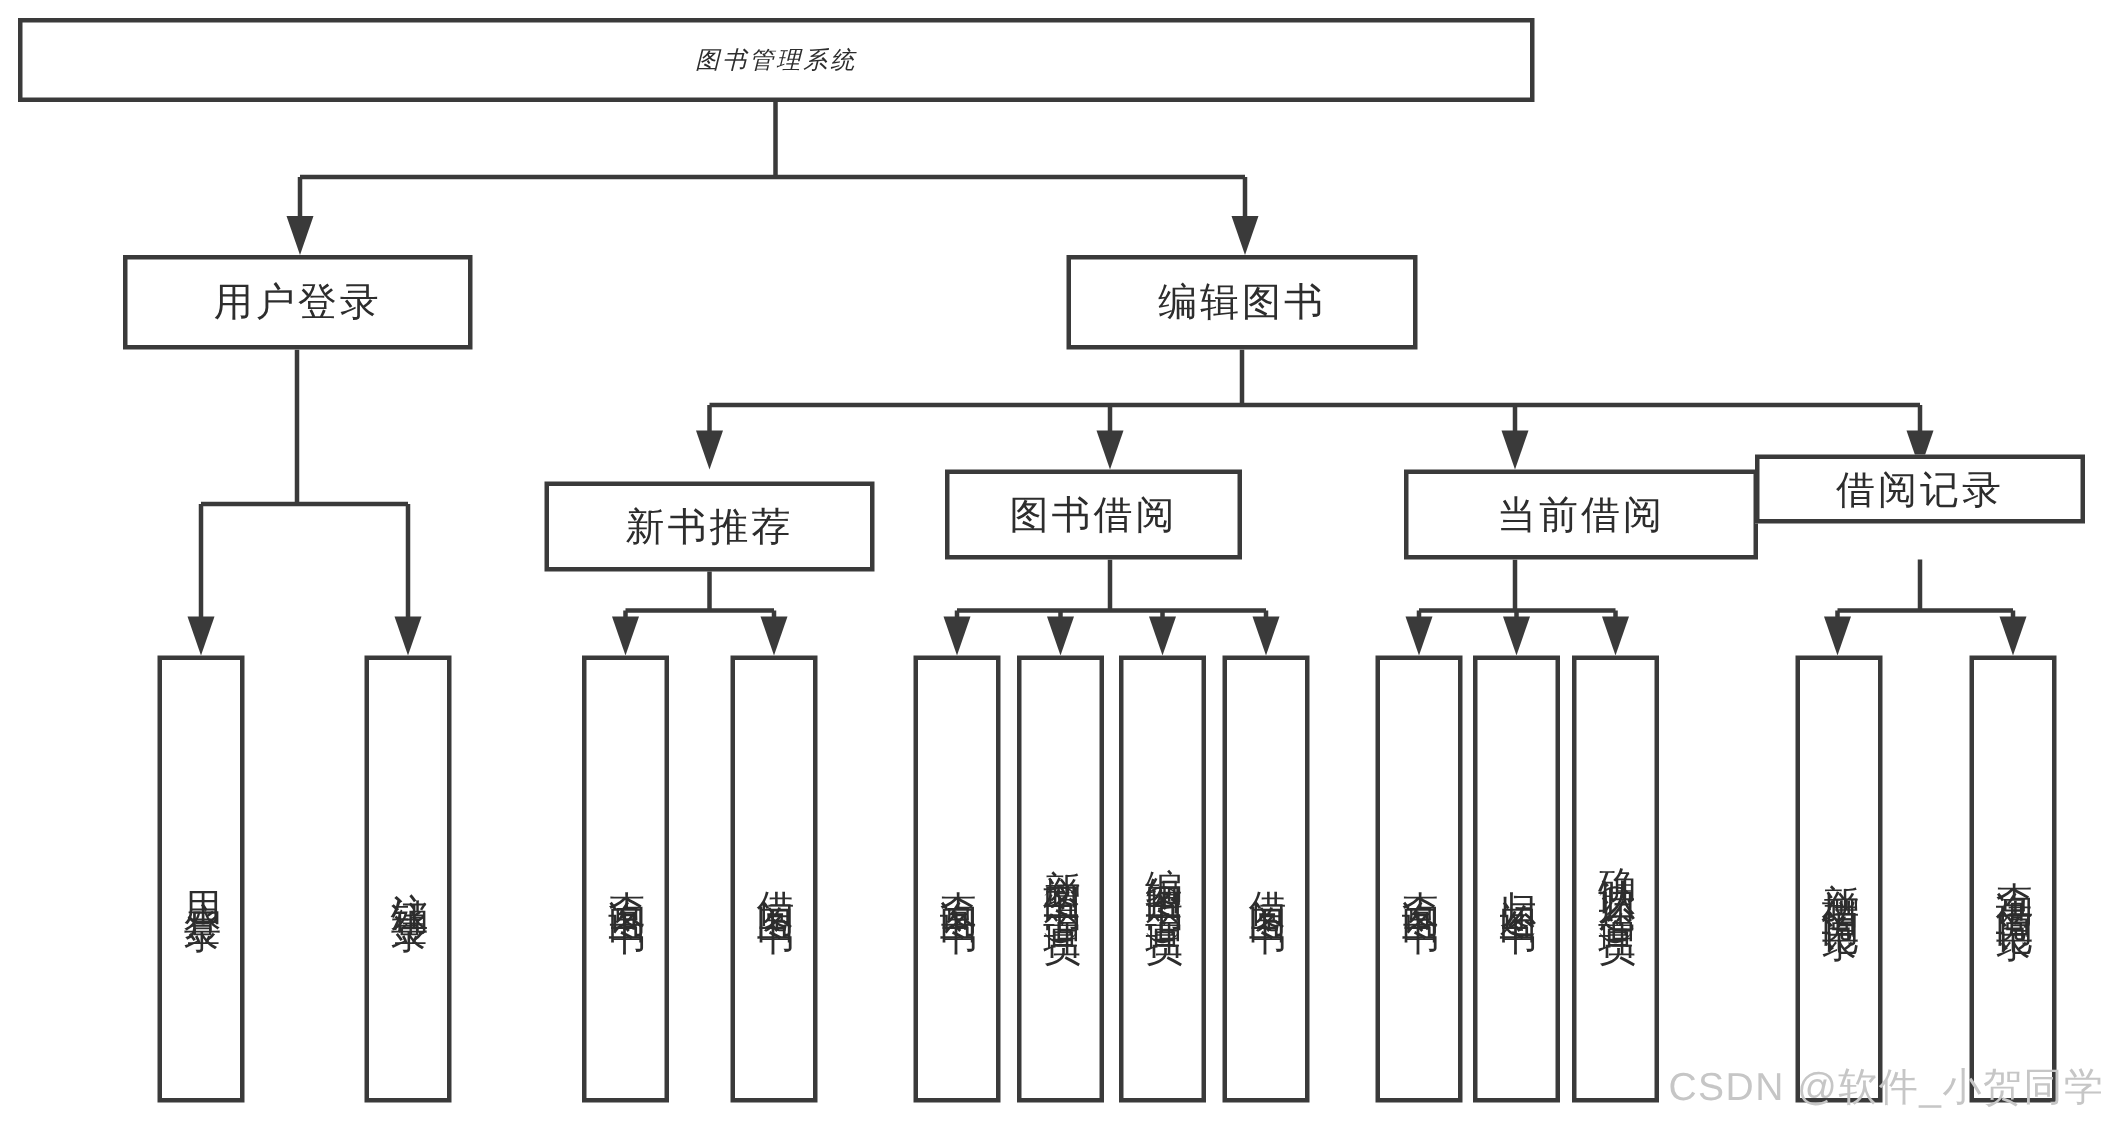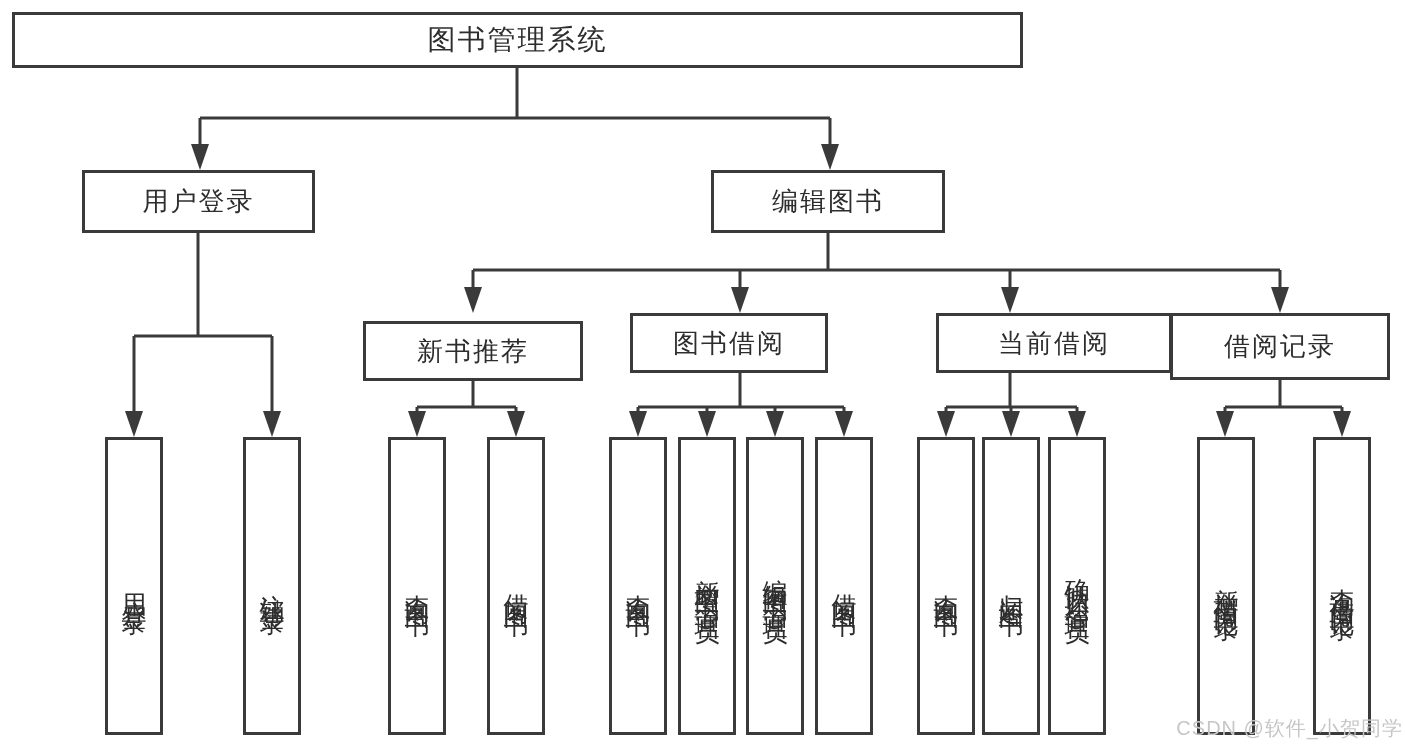--- a/index.html
+++ b/index.html
@@ -19,37 +19,37 @@
   .box {
     position: absolute;
     box-sizing: border-box;
     background: #ffffff;
     border: 3px solid #3a3a3a;
     display: flex;
     align-items: center;
     justify-content: center;
     color: #2d2d2d;
   }
-  .root-box { font-size: 28px; letter-spacing: 2px; }
+  .root-box { font-size: 16px; letter-spacing: 2px; font-style: italic; }
   .hbox { font-size: 26px; letter-spacing: 2px; }
   .vbox { top: 437px; width: 58px; height: 298px; }
   .vtext {
     writing-mode: vertical-rl;
     text-orientation: mixed;
     font-size: 25px;
     letter-spacing: 6px;
     line-height: 1;
     color: #2d2d2d;
     white-space: nowrap;
   }
   .watermark {
     position: absolute;
     right: 2px;
     bottom: 5px;
-    font-size: 20px;
+    font-size: 26px;
     color: #c6c6c6;
     letter-spacing: 1px;
     z-index: 5;
   }
 </style>
 </head>
 <body>
 
 <div class="stage">
 
@@ -99,21 +99,21 @@
 
   <div class="box hbox" style="left:363px;top:321px;width:220px;height:60px">
     <span>新书推荐</span>
   </div>
   <div class="box hbox" style="left:630px;top:313px;width:198px;height:60px">
     <span>图书借阅</span>
   </div>
   <div class="box hbox" style="left:936px;top:313px;width:236px;height:60px">
     <span>当前借阅</span>
   </div>
-  <div class="box hbox" style="left:1170px;top:313px;width:220px;height:67px">
+  <div class="box hbox" style="left:1170px;top:303px;width:220px;height:46px">
     <span>借阅记录</span>
   </div>
 
   <div class="box vbox" style="left:105px">
     <span class="vtext">用户登录</span>
   </div>
   <div class="box vbox" style="left:243px">
     <span class="vtext">注销登录</span>
   </div>
 

